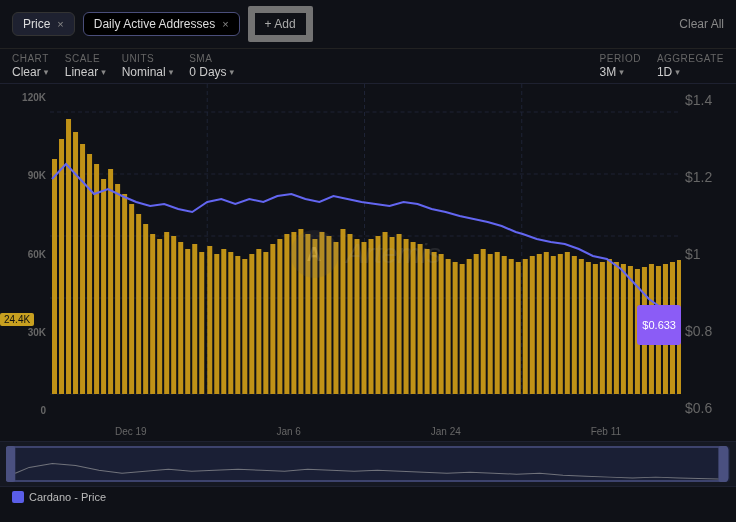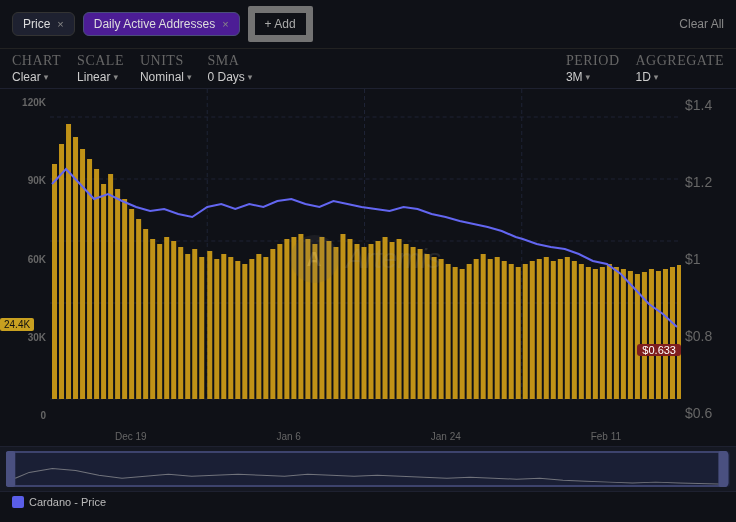--- a/index.html
+++ b/index.html
@@ -35,21 +35,21 @@
     }
 
     .tab-pill .close-x {
       color: #888;
       font-size: 11px;
       cursor: pointer;
       margin-left: 2px;
     }
 
     .tab-pill.active {
-      background: #4c1d95;
+      background: #000000;
       border-color: #4a4e7a;
     }
 
     .add-btn {
       background: none;
       border: 7px solid #737373;
       border-radius: 2px;
       color: #aaa;
       padding: 4px 10px;
       font-size: 12px;
@@ -74,25 +74,24 @@
       border-bottom: 1px solid #1e2130;
     }
 
     .ctrl-group {
       display: flex;
       flex-direction: column;
       gap: 1px;
     }
 
     .ctrl-label {
-      font-size: 14px;
+      font-size: 10px;
       color: #666;
       text-transform: uppercase;
       letter-spacing: 0.5px;
-      font-family: Liberation Serif, serif;
     }
 
     .ctrl-value {
       display: flex;
       align-items: center;
       gap: 3px;
       font-size: 12px;
       color: #ccc;
       cursor: pointer;
     }
@@ -193,25 +192,25 @@
     .watermark-text {
       font-size: 28px;
       color: #aaa;
       font-style: italic;
     }
 
     
     .price-label {
       position: absolute;
       right: 55px;
-      bottom: 73px;
-      background: #7f1d1d;
+      bottom: 79px;
+      background: #8b5cf6;
       color: #fff;
       font-size: 11px;
-      padding: 0 5px;
+      padding: 14px 5px;
       border-radius: 3px;
     }
 
     
     .left-value-label {
       position: absolute;
       left: 0;
       bottom: 98px;
       background: #c8a020;
       color: #111;

